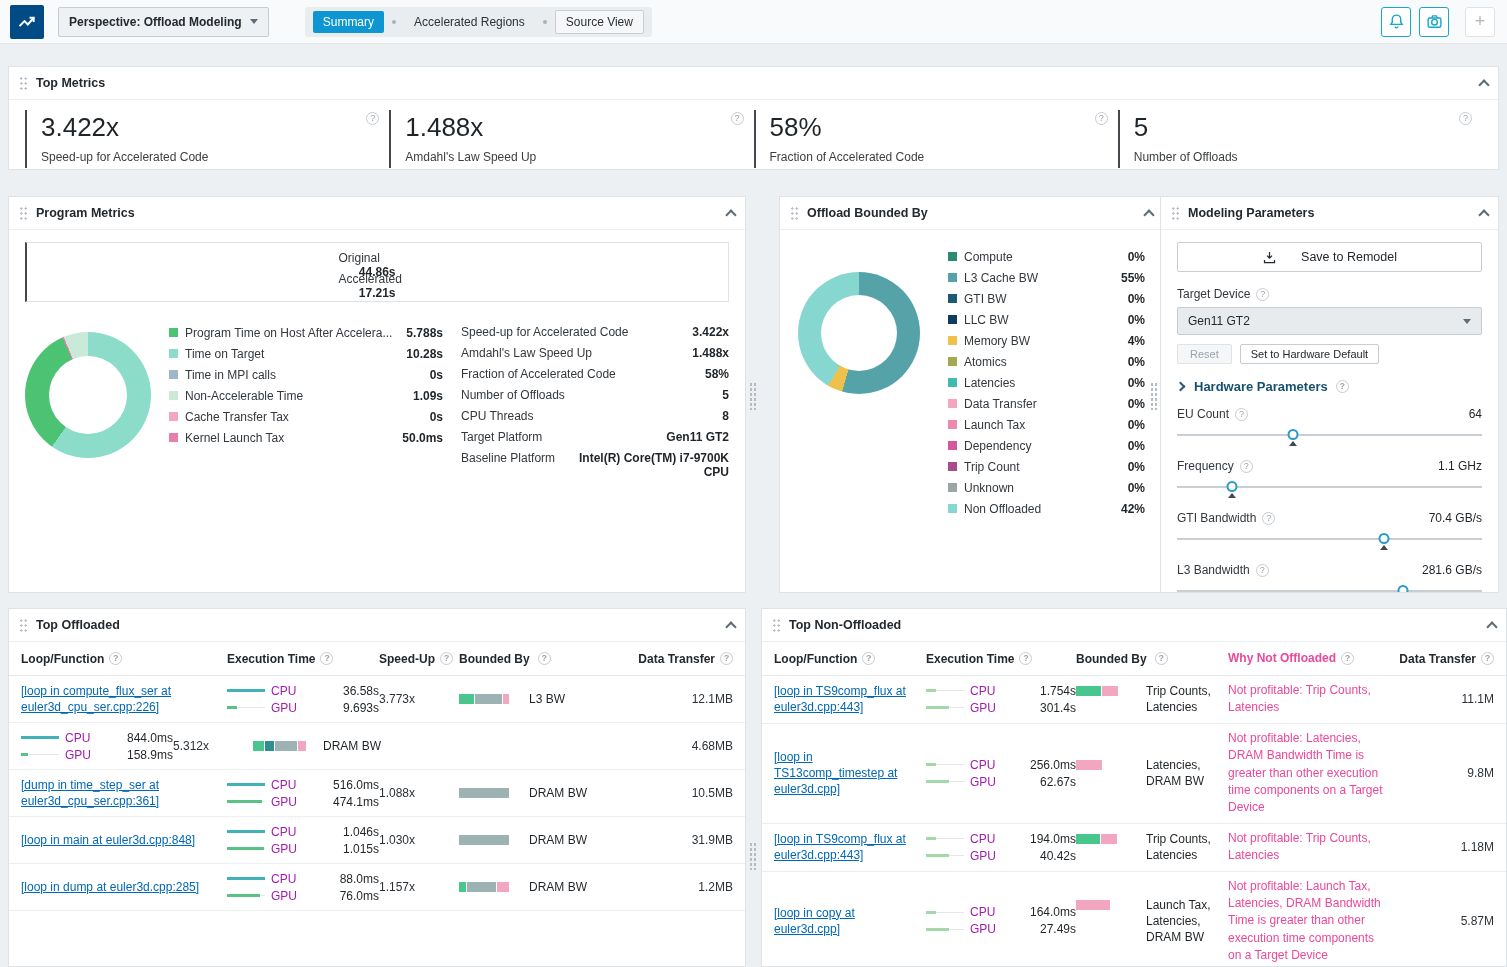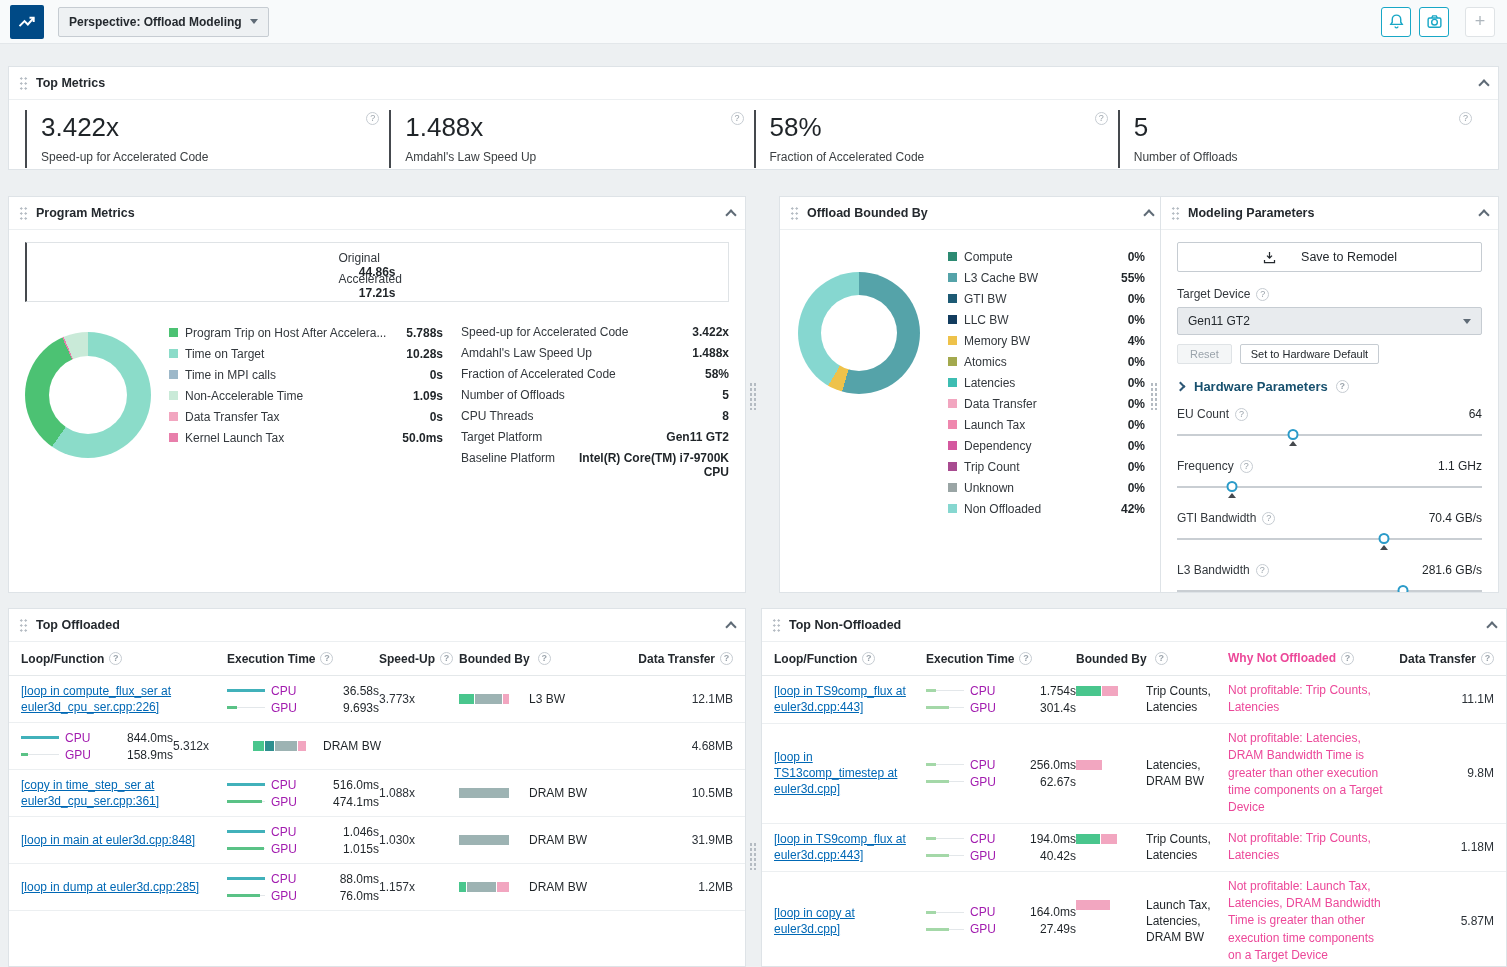--- a/index.html
+++ b/index.html
@@ -204,20 +204,27 @@
 <div class="toolbar">
   <div class="logo">
     <svg width="20" height="20" viewBox="0 0 24 24" fill="none">
       <path d="M3 17l6-6 4 4 7-8" stroke="#fff" stroke-width="2.4"></path>
       <path d="M15 7h5v5" stroke="#fff" stroke-width="2.4"></path>
     </svg>
   </div>
   <div class="perspective">
     <span>Perspective: Offload Modeling</span>
     <span class="caret-down"></span>
+  </div>
+  <div class="tabs">
+    <div class="tab active">Summary</div>
+    <span class="tabdot"></span>
+    <div class="tab">Accelerated Regions</div>
+    <span class="tabdot"></span>
+    <div class="tab boxed">Source View</div>
   </div>
   <div class="tb-right">
     <button class="iconbtn">
       <svg width="17" height="17" viewBox="0 0 24 24" fill="none">
         <path d="M12 3a6 6 0 0 0-6 6v4l-2 3h16l-2-3V9a6 6 0 0 0-6-6z" stroke="currentColor" stroke-width="2"></path>
         <path d="M10 19a2 2 0 0 0 4 0" stroke="currentColor" stroke-width="2"></path>
       </svg>
     </button>
     <button class="iconbtn">
       <svg width="17" height="17" viewBox="0 0 24 24" fill="none">
@@ -282,41 +289,41 @@
       <span class="tbar">
           <span class="tfill" style="background: rgb(87, 199, 133); width: 38%;"></span>
         </span>
     </div>
   </div>
   <div class="pm-body">
     <div class="donut" style="background: conic-gradient(rgb(139, 220, 201) 0deg, rgb(139, 220, 201) 214.92deg, rgb(76, 194, 115) 214.92deg, rgb(76, 194, 115) 335.88deg, rgb(232, 127, 171) 335.88deg, rgb(232, 127, 171) 337.32deg, rgb(201, 234, 216) 337.32deg, rgb(201, 234, 216) 360deg);"></div>
     <div class="legend">
       <div class="lrow">
           <span class="sq" style="background: rgb(76, 194, 115);"></span>
-          <span class="ll">Program Trip on Host After Accelera...</span>
+          <span class="ll">Program Time on Host After Accelera...</span>
           <span class="lv">5.788s</span>
         </div>
       <div class="lrow">
           <span class="sq" style="background: rgb(139, 220, 201);"></span>
           <span class="ll">Time on Target</span>
           <span class="lv">10.28s</span>
         </div>
       <div class="lrow">
           <span class="sq" style="background: rgb(157, 184, 201);"></span>
           <span class="ll">Time in MPI calls</span>
           <span class="lv">0s</span>
         </div>
       <div class="lrow">
           <span class="sq" style="background: rgb(201, 234, 216);"></span>
           <span class="ll">Non-Accelerable Time</span>
           <span class="lv">1.09s</span>
         </div>
       <div class="lrow">
           <span class="sq" style="background: rgb(242, 166, 192);"></span>
-          <span class="ll">Data Transfer Tax</span>
+          <span class="ll">Cache Transfer Tax</span>
           <span class="lv">0s</span>
         </div>
       <div class="lrow">
           <span class="sq" style="background: rgb(232, 127, 171);"></span>
           <span class="ll">Kernel Launch Tax</span>
           <span class="lv">50.0ms</span>
         </div>
     </div>
     <div class="details">
       <div class="drow">
@@ -597,21 +604,21 @@
             <div style="width: 14%; background: rgb(47, 143, 143);"></div>
             <div style="width: 36%; background: rgb(157, 179, 179);"></div>
             <div style="width: 12%; background: rgb(242, 166, 192);"></div>
           </span>
           <span class="blabel">DRAM BW</span>
         </div>
       <div class="c-data">4.68MB</div>
     </div>
 
     <div class="trow2">
-      <div class="c-loop"><a class="link">[copy in time_step_ser at euler3d_cpu_ser.cpp:361]</a></div>
+      <div class="c-loop"><a class="link">[dump in time_step_ser at euler3d_cpu_ser.cpp:361]</a></div>
       <div class="c-exec">
         <div class="eline">
             <span class="ebar">
               <span class="ebarfill cpu" style="width: 100%;"></span>
             </span>
             <span class="elabel">CPU</span>
             <span class="etime">516.0ms</span>
           </div>
         <div class="eline">
             <span class="ebar">

